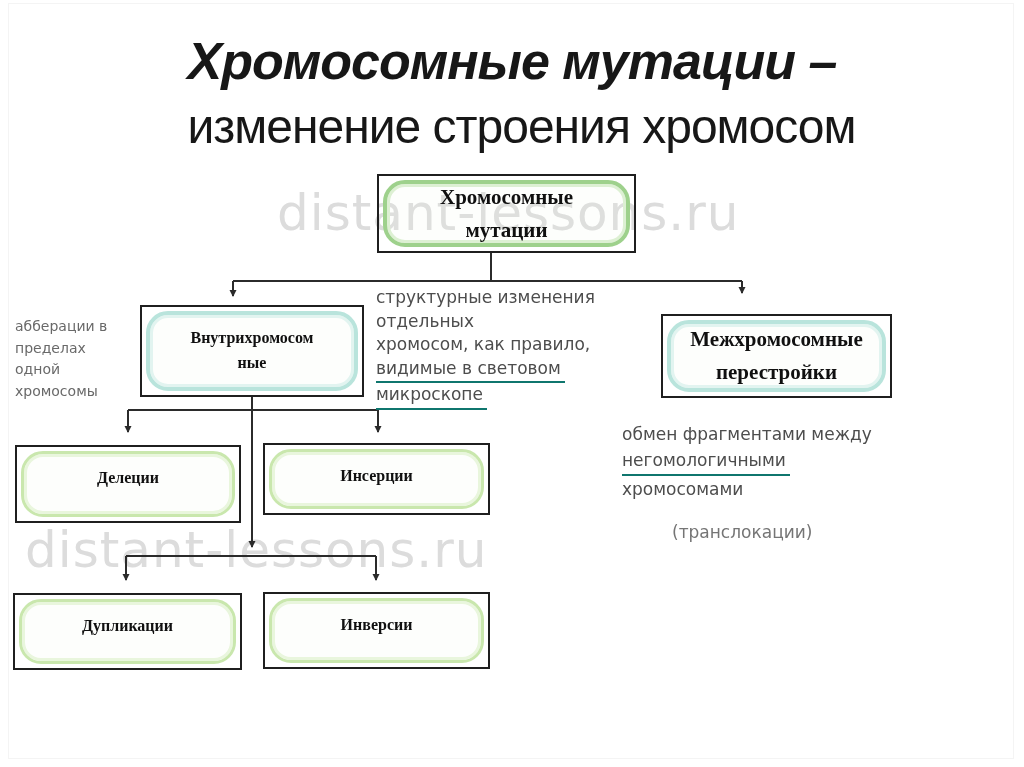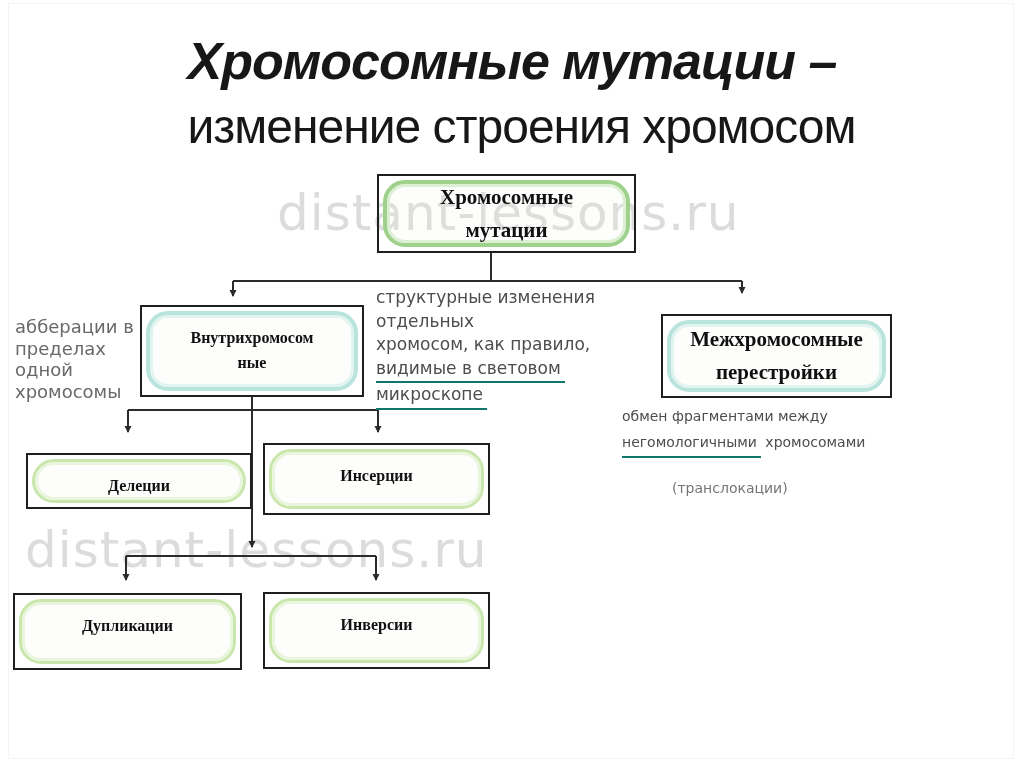--- a/index.html
+++ b/index.html
@@ -28,23 +28,23 @@
   .box .lbl{font-family:"Liberation Serif","DejaVu Serif",serif;font-weight:bold;color:#101010;
             font-size:16px;line-height:1.55;white-space:pre-line;}
   .inner.green{border:4px solid #9ed18c;box-shadow:inset 0 0 0 3px #ddf0d3;}
   .inner.cyan{border:4px solid #b9e4dc;box-shadow:inset 0 0 0 3px #e2f4f0;}
   .inner.palegreen{border:3px solid #c9e7ad;box-shadow:inset 0 0 0 3px #e9f6dd;}
   .inner.toptext{align-items:flex-start;}
   .inner.toptext .lbl{margin-top:12px;}
 
   
   .note{position:absolute;z-index:3;font-family:"DejaVu Sans",sans-serif;}
-  .note-left{left:15px;top:316px;width:120px;font-size:18px;line-height:21.5px;color:#696969;white-space:pre-line;}
+  .note-left{left:15px;top:316px;width:120px;font-size:14px;line-height:21.5px;color:#696969;white-space:pre-line;}
   .note-mid{left:376px;top:286px;width:312px;font-size:17px;line-height:23.5px;color:#4d4d4d;}
-  .note-right{left:622px;top:403px;width:292px;font-size:14px;line-height:26px;color:#4d4d4d;}
+  .note-right{left:622px;top:421px;width:292px;font-size:17px;line-height:26px;color:#4d4d4d;}
   .u{display:inline-block;border-bottom:2px solid #0f766e;padding:0 4px 1px 0;}
   .transloc{margin-top:17px;margin-left:50px;color:#757575;}
 </style>
 </head>
 <body>
 
 <div class="stage">
   <div class="frame"></div>
 
   <div class="wm" style="left:277px;top:184px;">distant-lessons.ru</div>
@@ -91,21 +91,21 @@
     </div>
   </div>
 
   <div class="box" style="left:622px;top:314px;width:231px;height:84px;margin-left:39px;">
     <div class="inner cyan">
       <span class="lbl" style="font-size:21px;">Межхромосомные
 перестройки</span>
     </div>
   </div>
 
-  <div class="box" style="left:26px;top:445px;width:226px;height:56px;margin-top:8px;">
+  <div class="box" style="left:15px;top:445px;width:226px;height:78px;">
     <div class="inner palegreen toptext">
       <span class="lbl">Делеции</span>
     </div>
   </div>
 
   <div class="box" style="left:263px;top:443px;width:227px;height:72px;">
     <div class="inner palegreen toptext">
       <span class="lbl">Инсерции</span>
     </div>
   </div>

